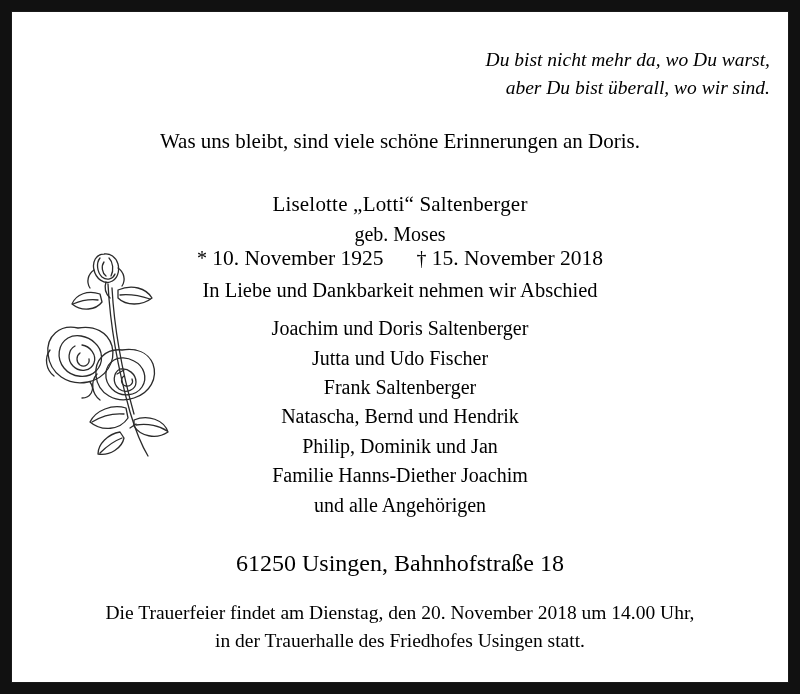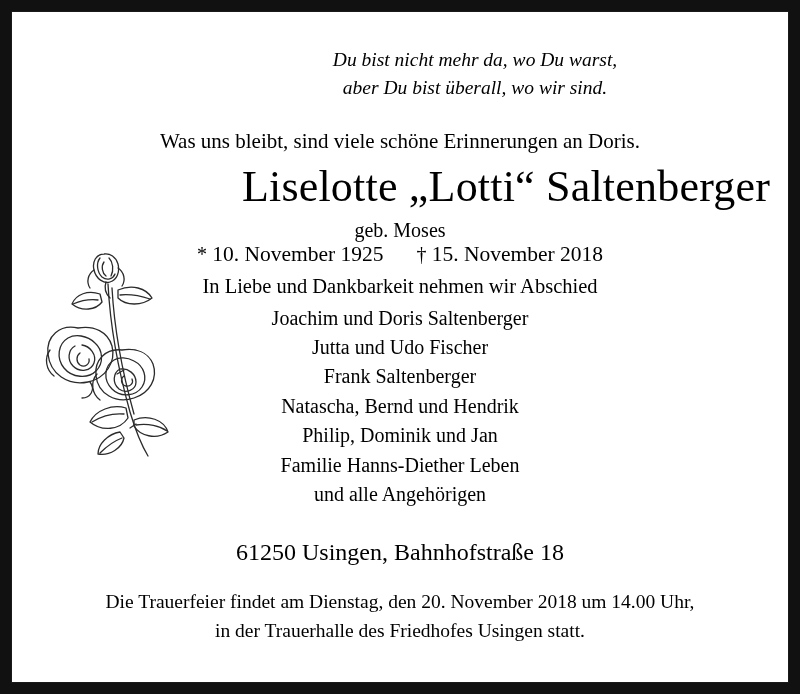--- a/index.html
+++ b/index.html
@@ -38,63 +38,62 @@
     box-sizing: border-box;
     padding: 14px 18px 10px 18px;
     text-align: center;
   }
 
   
   .verse {
     font-style: italic;
     font-size: 19.5px;
     line-height: 1.42;
-    text-align: center;
+    text-align: right;
     margin: 20px 0 0 0;
     padding-left: 150px;
   }
   .verse div { white-space: nowrap; }
 
   
   .intro {
     font-size: 21px;
     line-height: 1.42;
     margin-top: 26px;
   }
   .intro div { white-space: nowrap; }
 
   
   .name {
-    font-size: 44px;
+    font-size: 21px;
     line-height: 1.1;
-    margin-top: 6px;
+    margin-top: 36px;
     letter-spacing: 0.2px;
     white-space: nowrap;
-    text-align: right;
   }
   .maiden {
     font-size: 20px;
     margin-top: 7px;
   }
   .dates {
     font-size: 21.5px;
     white-space: nowrap;
   }
   .dates .sym { font-size: 20px; }
   .dates .gap { display: inline-block; width: 22px; }
 
   
   .farewell {
     font-size: 20.5px;
     margin-top: 8px;
   }
   .mourners {
     font-size: 20px;
     line-height: 1.47;
-    margin-top: 6px;
+    margin-top: 12px;
   }
   .mourners div { white-space: nowrap; }
 
   .address {
     font-size: 24px;
     margin-top: 30px;
   }
 
   .ceremony {
     font-size: 19.5px;
@@ -140,21 +139,21 @@
       </div>
 
       <div class="farewell">In Liebe und Dankbarkeit nehmen wir Abschied</div>
 
       <div class="mourners">
         <div>Joachim und Doris Saltenberger</div>
         <div>Jutta und Udo Fischer</div>
         <div>Frank Saltenberger</div>
         <div>Natascha, Bernd und Hendrik</div>
         <div>Philip, Dominik und Jan</div>
-        <div>Familie Hanns-Diether Leben</div>
+        <div>Familie Hanns-Diether Joachim</div>
         <div>und alle Angehörigen</div>
       </div>
 
       <div class="address">61250 Usingen, Bahnhofstraße 18</div>
 
       <div class="ceremony">
         <div>Die Trauerfeier findet am Dienstag, den 20. November 2018 um 14.00 Uhr,</div>
         <div>in der Trauerhalle des Friedhofes Usingen statt.</div>
 
       </div>

